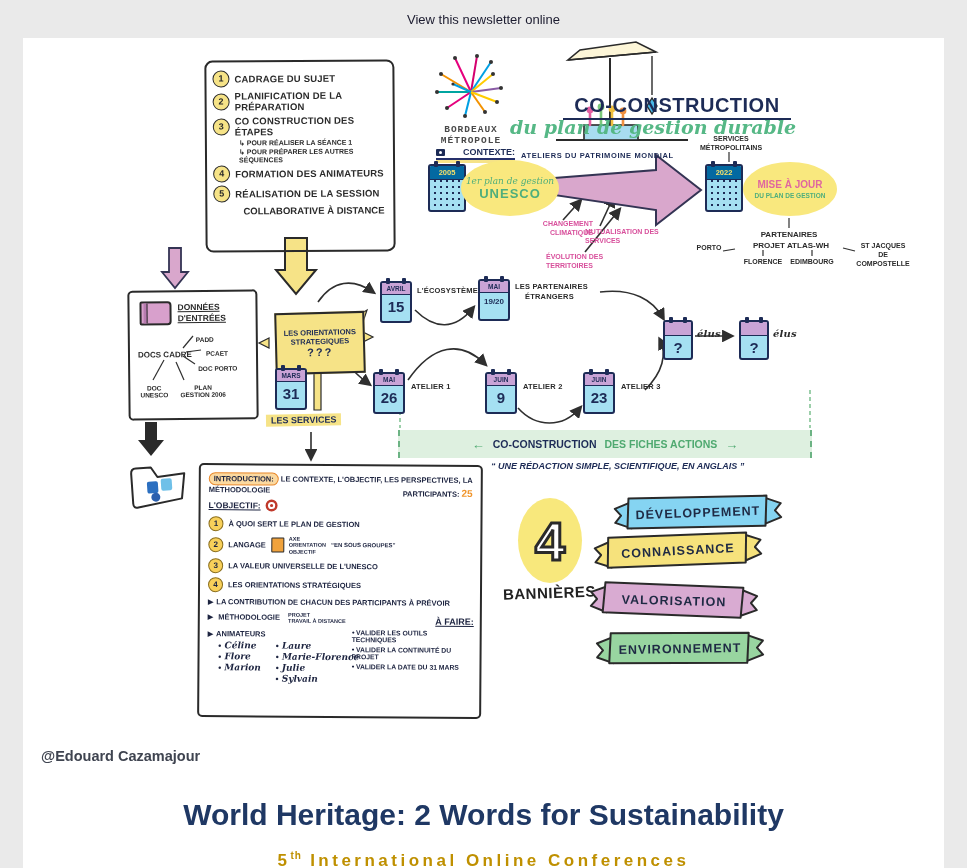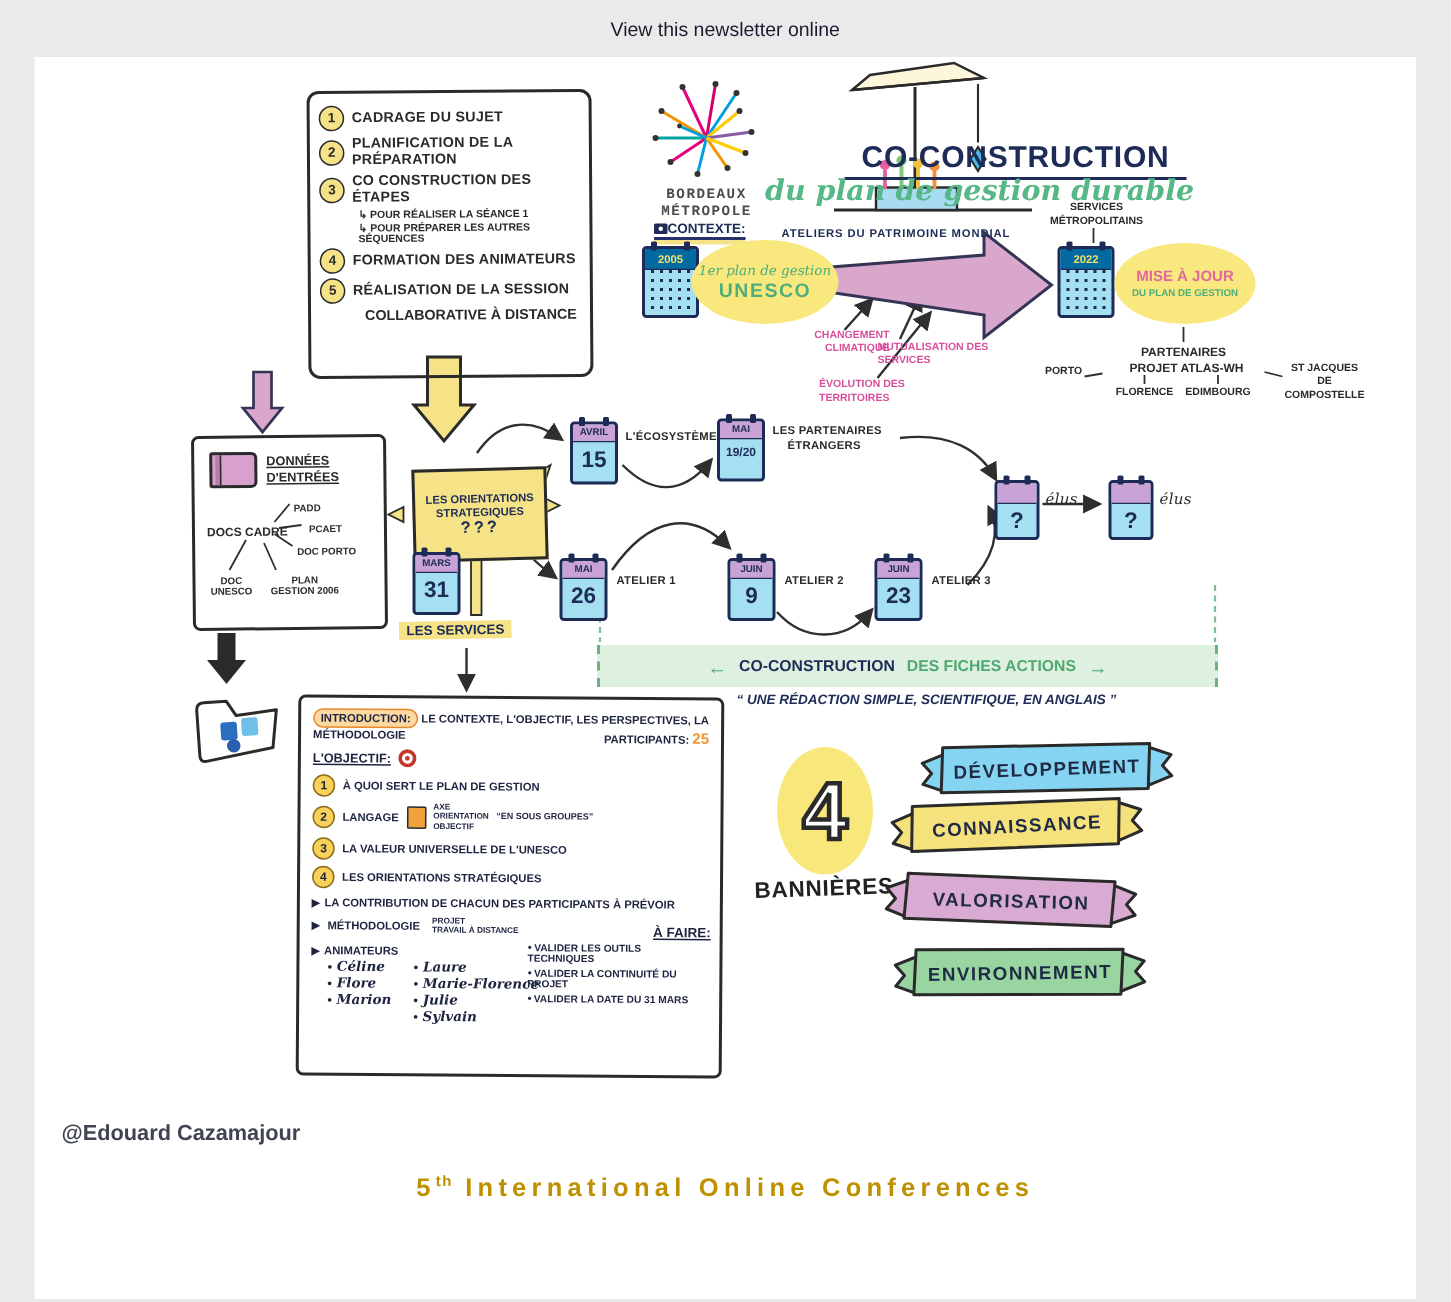--- a/index.html
+++ b/index.html
@@ -29,41 +29,41 @@
 
   
   .co-title{left:540px;top:56px;width:228px;text-align:center;font-size:20px;font-weight:800;
     color:#1d2b56;border-bottom:2.5px solid #1d2b56;letter-spacing:.5px;padding-bottom:1px;}
   .co-script{left:487px;top:78px;width:290px;font-size:19px;color:#56b886;font-weight:700;}
   .tagline{left:498px;top:113px;width:200px;font-size:7.5px;font-weight:bold;color:#1d2b56;letter-spacing:.6px;}
   .services{left:664px;top:96px;width:88px;font-size:7px;font-weight:bold;text-align:center;line-height:1.3;}
 
   
   .ctx{left:413px;top:109px;font-size:9px;font-weight:bold;color:#1d2b56;
-    border-bottom:2px solid #26306b;box-shadow:0 3px 0 #f6e387;padding-bottom:1px;display:flex;gap:0;align-items:center;}
+    border-bottom:2px solid #26306b;box-shadow:0 3px 0 #f6e387;padding-bottom:1px;display:flex;gap:18px;align-items:center;}
   .ctx-icon{width:9px;height:7px;background:#1d2b56;border-radius:1px;position:relative;}
   .ctx-icon::after{content:"";position:absolute;left:3px;top:2px;width:3px;height:3px;background:#fff;border-radius:50%;}
 
   
   .cal{position:absolute;border:2px solid #1d2b56;border-radius:3px;background:#a5e0f2;
     text-align:center;box-sizing:border-box;}
   .cal::before,.cal::after{content:"";position:absolute;top:-5px;width:4px;height:6px;background:#1d2b56;border-radius:1px;}
   .cal::before{left:4px}.cal::after{right:4px}
   .cal .m{background:#c9a3d6;color:#1d2b56;font-size:6.5px;font-weight:bold;line-height:11px;height:11px;
     border-bottom:1.5px solid #1d2b56;border-radius:1px 1px 0 0;overflow:hidden;}
   .cal .d{font-size:15px;font-weight:bold;color:#1d2b56;line-height:1.6;}
   .cal.month{width:32px;height:42px;}
   .cal.year{width:38px;height:48px;}
   .cal.year .m{background:#0369a1;color:#f4e06a;font-size:7.5px;height:13px;line-height:13px;}
   .cal.year .d{height:28px;background-image:radial-gradient(#1d2b56 1px,transparent 1.2px);
     background-size:6px 6px;background-position:2px 4px;}
   .cal.elus{width:30px;height:40px;}
   .cal.elus .m{height:13px;}
   .cal-label{position:absolute;font-size:7.5px;font-weight:bold;color:#2a2a2a;letter-spacing:.2px;}
-  .elus-label{font-family:"DejaVu Serif",serif;font-style:italic;font-size:10px;font-weight:normal;}
+  .elus-label{font-family:"DejaVu Serif",serif;font-style:italic;font-size:10px;font-weight:bold;}
 
   
   .bubble{position:absolute;background:#f9e87e;border-radius:50%;text-align:center;
     display:flex;flex-direction:column;justify-content:center;}
   .b1{left:438px;top:122px;width:98px;height:56px;}
   .b1 .l1{font-size:9px;color:#4fae7c;text-align:center;}
   .b1 .l2{font-size:13px;font-weight:bold;color:#4fae7c;letter-spacing:1px;}
   .b2{left:720px;top:124px;width:94px;height:54px;}
   .b2 .l1{font-size:10px;font-weight:bold;color:#e0679f;}
   .b2 .l2{font-size:6.5px;font-weight:bold;color:#4fae7c;margin-top:2px;}
@@ -498,16 +498,17 @@
     <svg class="ribbon rb-green" style="left:568px;top:588px;transform:rotate(-1deg)" viewBox="0 0 170 46">
       <polygon points="18,10 2,16 8,23 2,30 18,36"></polygon>
       <polygon points="152,10 168,16 162,23 168,30 152,36"></polygon>
       <polygon points="16,6 154,8 152,38 14,36"></polygon>
       <text x="85" y="27" text-anchor="middle">ENVIRONNEMENT</text>
     </svg>
 
   </div>
 
   <div class="credit">@Edouard Cazamajour</div>
+  <div class="main-title">World Heritage: 2 Words for Sustainability</div>
   <div class="sub-title">
     <span>5</span><sup>th</sup><span> International Online Conferences</span>
   </div>
 </div>
 
 </body></html>

